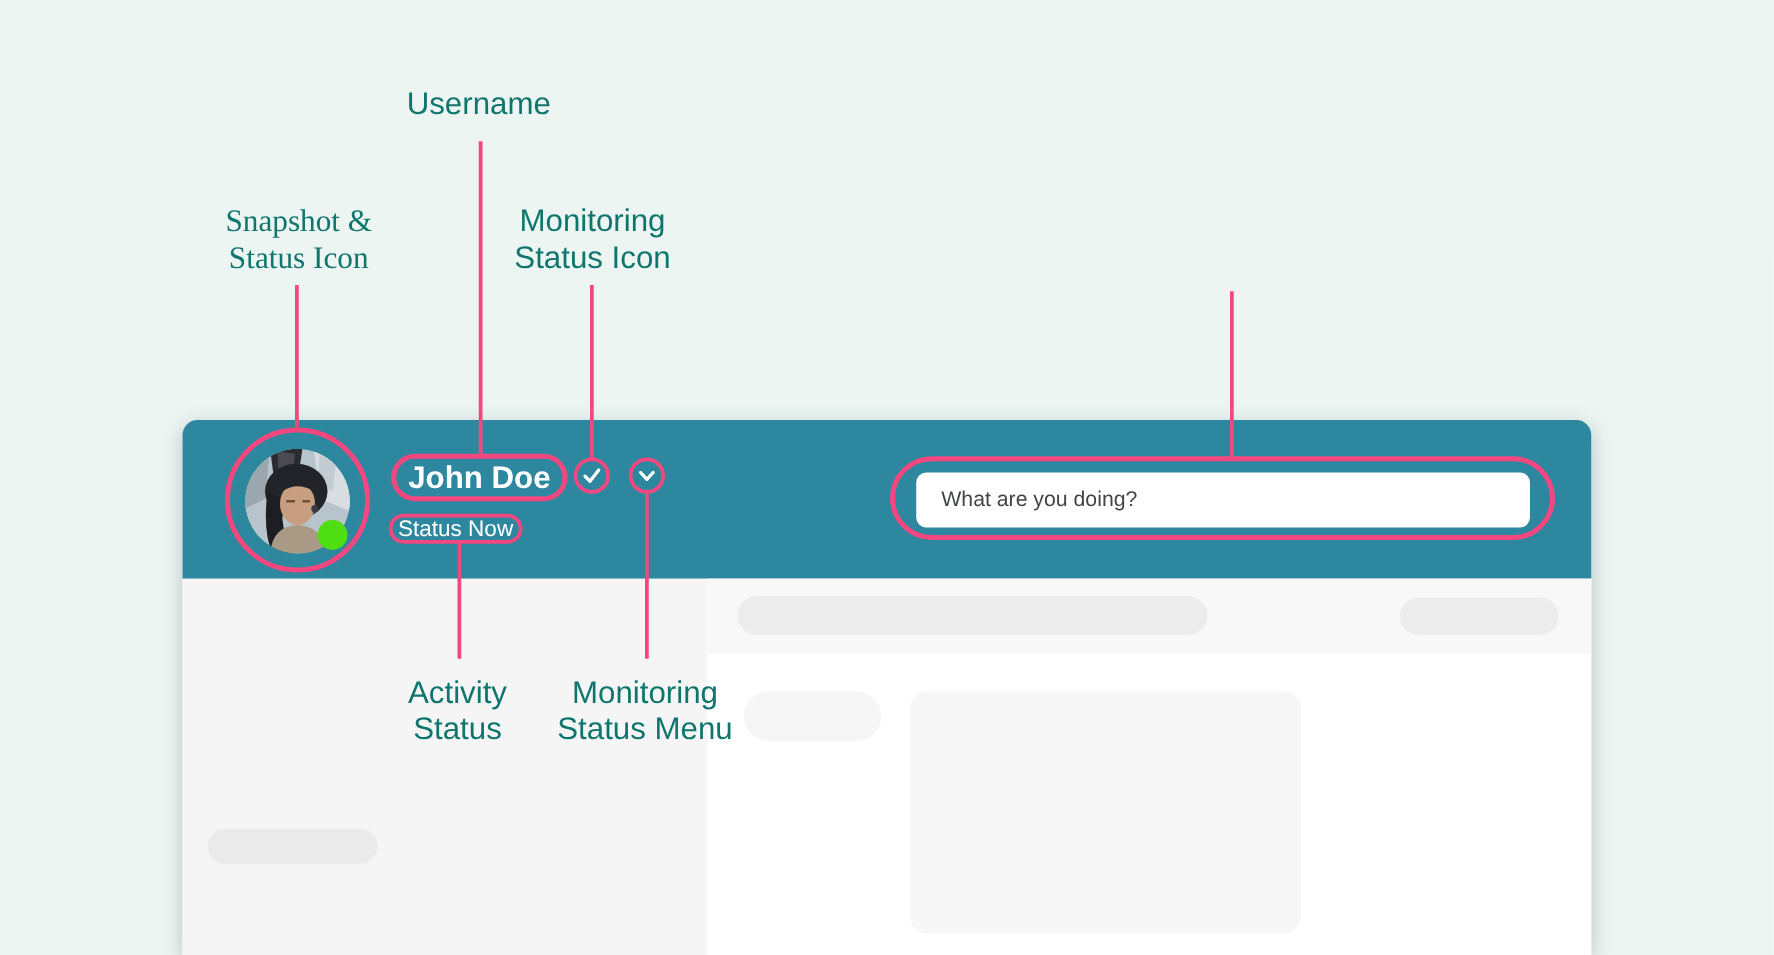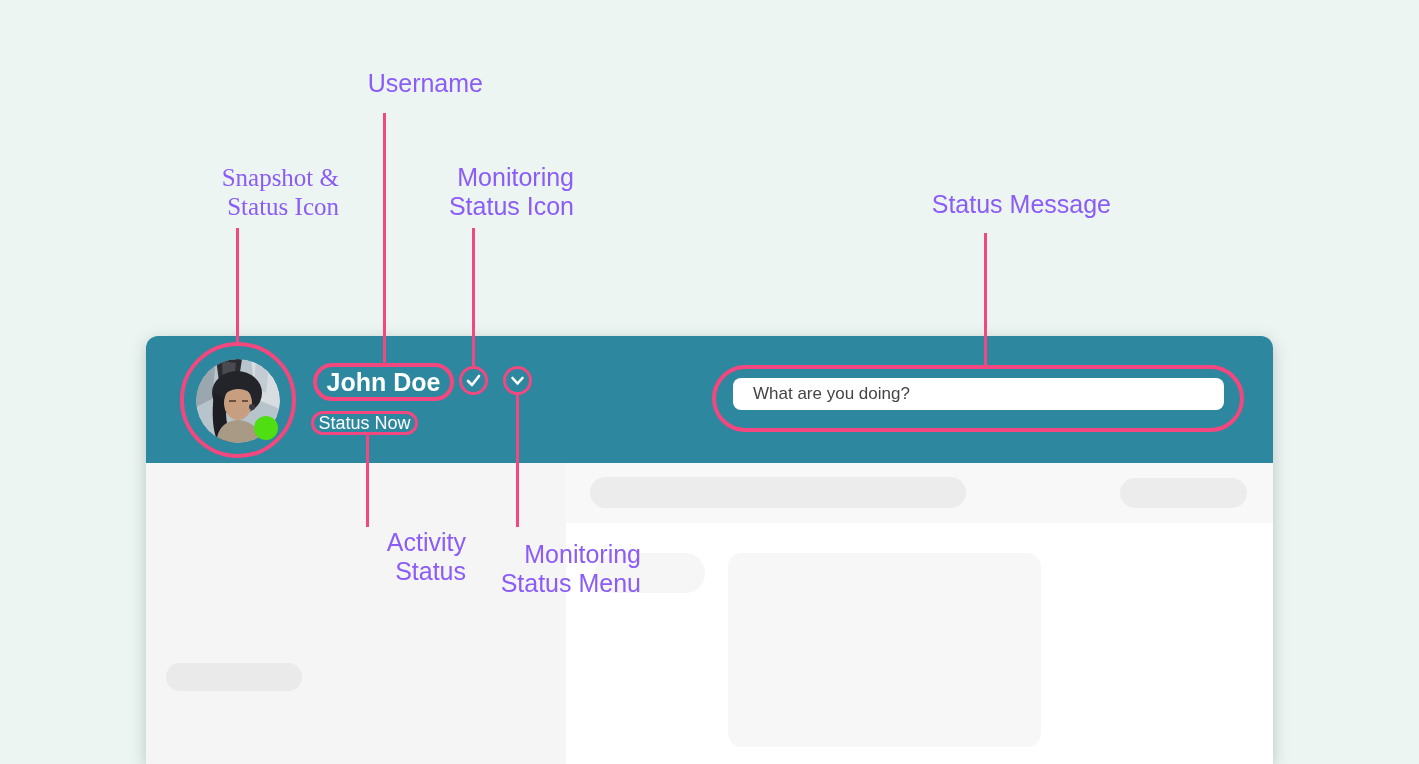--- a/index.html
+++ b/index.html
@@ -24,38 +24,38 @@
               display:flex; align-items:center; justify-content:center;
               color:#fff; font-size:25px; font-weight:bold; }
   .activity { position:absolute; left:165px; top:75px; width:107px; height:24px;
               display:flex; align-items:center; justify-content:center;
               color:#fff; font-size:18px; }
   .hicon { position:absolute; width:29px; height:29px; display:flex;
            align-items:center; justify-content:center; }
   .hicon.check { left:313px; top:30px; }
   .hicon.chev  { left:357px; top:30px; cursor:pointer; }
 
-  .status-input { position:absolute; left:587px; top:42px; width:491px; height:32px;
+  .status-input { position:absolute; left:587px; top:42px; width:491px; height:44px;
                   border:none; border-radius:8px; background:#fff; outline:none;
                   padding:0 20px; font-size:17px; color:#222;
                   font-family:"Liberation Sans", sans-serif; }
   .status-input::placeholder { color:#424446; opacity:1; }
 
   .content-sidebar { position:absolute; left:0; top:127px; width:420px; height:301px;
                      background:#f5f5f5; }
   .content-main { position:absolute; left:420px; top:127px; width:707px; height:301px;
                   background:#fff; }
   .main-strip { position:absolute; left:0; top:0; width:707px; height:60px; background:#f8f8f8; }
   .ph { position:absolute; border-radius:999px; background:#eaeaea; }
   .ph.light { background:#f6f6f6; }
   .ph-rect { position:absolute; border-radius:14px; background:#f7f7f7; }
 
   
-  .anno-label { position:absolute; color:#8b5cf6; font-size:25px; font-weight:500;
-                line-height:29px; text-align:right; white-space:pre-line; }
+  .anno-label { position:absolute; color:#0f766e; font-size:25px; font-weight:500;
+                line-height:29px; text-align:center; white-space:pre-line; }
   .anno-line { position:absolute; width:3px; background:#f2487f; }
   .anno-ring { position:absolute; border:4px solid #f2487f; border-radius:999px; }
   .anno-circle { position:absolute; width:29px; height:29px; border:3px solid #f2487f;
                  border-radius:50%; }
 </style>
 </head>
 <body>
 
 <div id="page">
 
@@ -119,22 +119,21 @@
       <div class="ph light" style="left:29px; top:90px; width:110px; height:40px;"></div>
       <div class="ph-rect" style="left:162px; top:90px; width:313px; height:194px;"></div>
     </div>
   </div>
 
   <div class="anno-label" style="left:283px; top:69px;  width:200px;">Username</div>
   <div class="anno-label" style="left:139px; top:163px; width:200px;font-family:Liberation Serif, serif;">Snapshot &amp;
 Status Icon</div>
   <div class="anno-label" style="left:374px; top:163px; width:200px;">Monitoring
 Status Icon</div>
-  <div class="anno-label" style="left:861px; top:190px; width:250px;">Status Message</div>
-  <div class="anno-label" style="left:266px; top:528px; width:200px;">Activity
+  <div class="anno-label" style="left:266px; top:540px; width:200px;">Activity
 Status</div>
   <div class="anno-label" style="left:391px; top:540px; width:250px;">Monitoring
 Status Menu</div>
 
   <div class="anno-line" style="left:383px; top:113px; height:251px;"></div>
   <div class="anno-line" style="left:236px; top:228px; height:116px;"></div>
   <div class="anno-line" style="left:472px; top:228px; height:140px;"></div>
   <div class="anno-line" style="left:984px; top:233px; height:132px;"></div>
   <div class="anno-line" style="left:366px; top:434px; height:93px;"></div>
   <div class="anno-line" style="left:516px; top:393px; height:134px;"></div>

